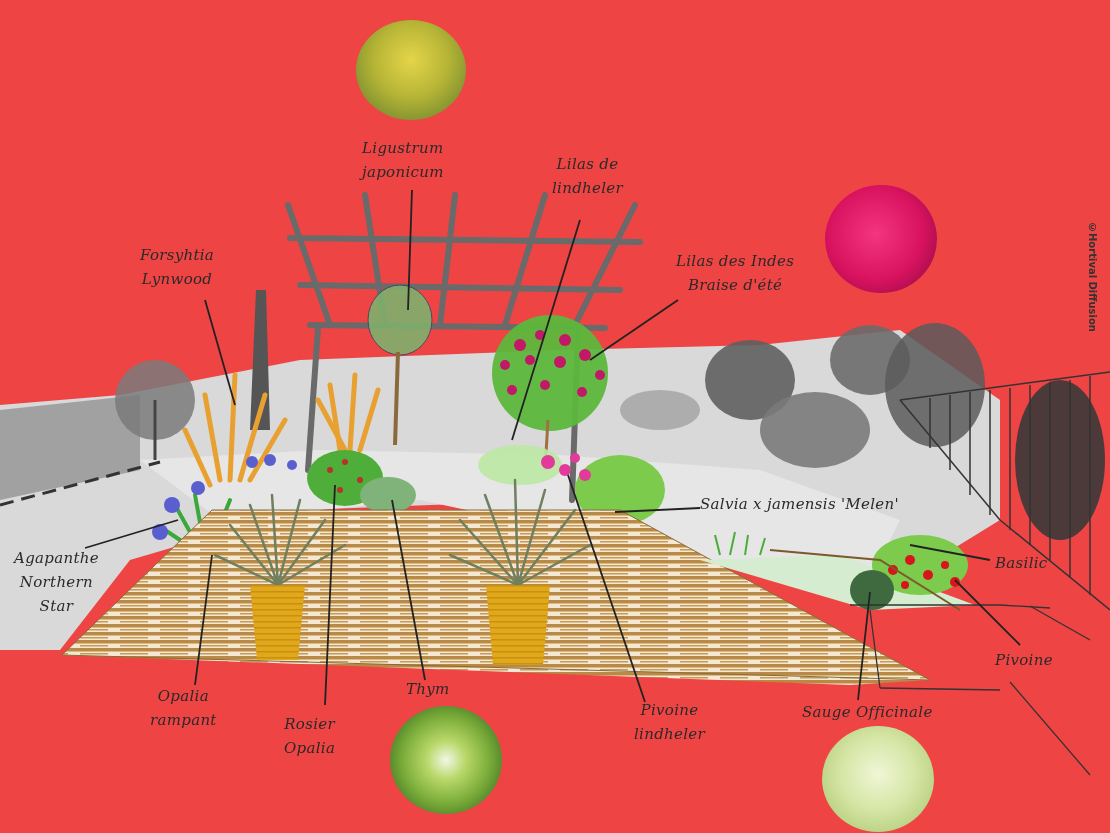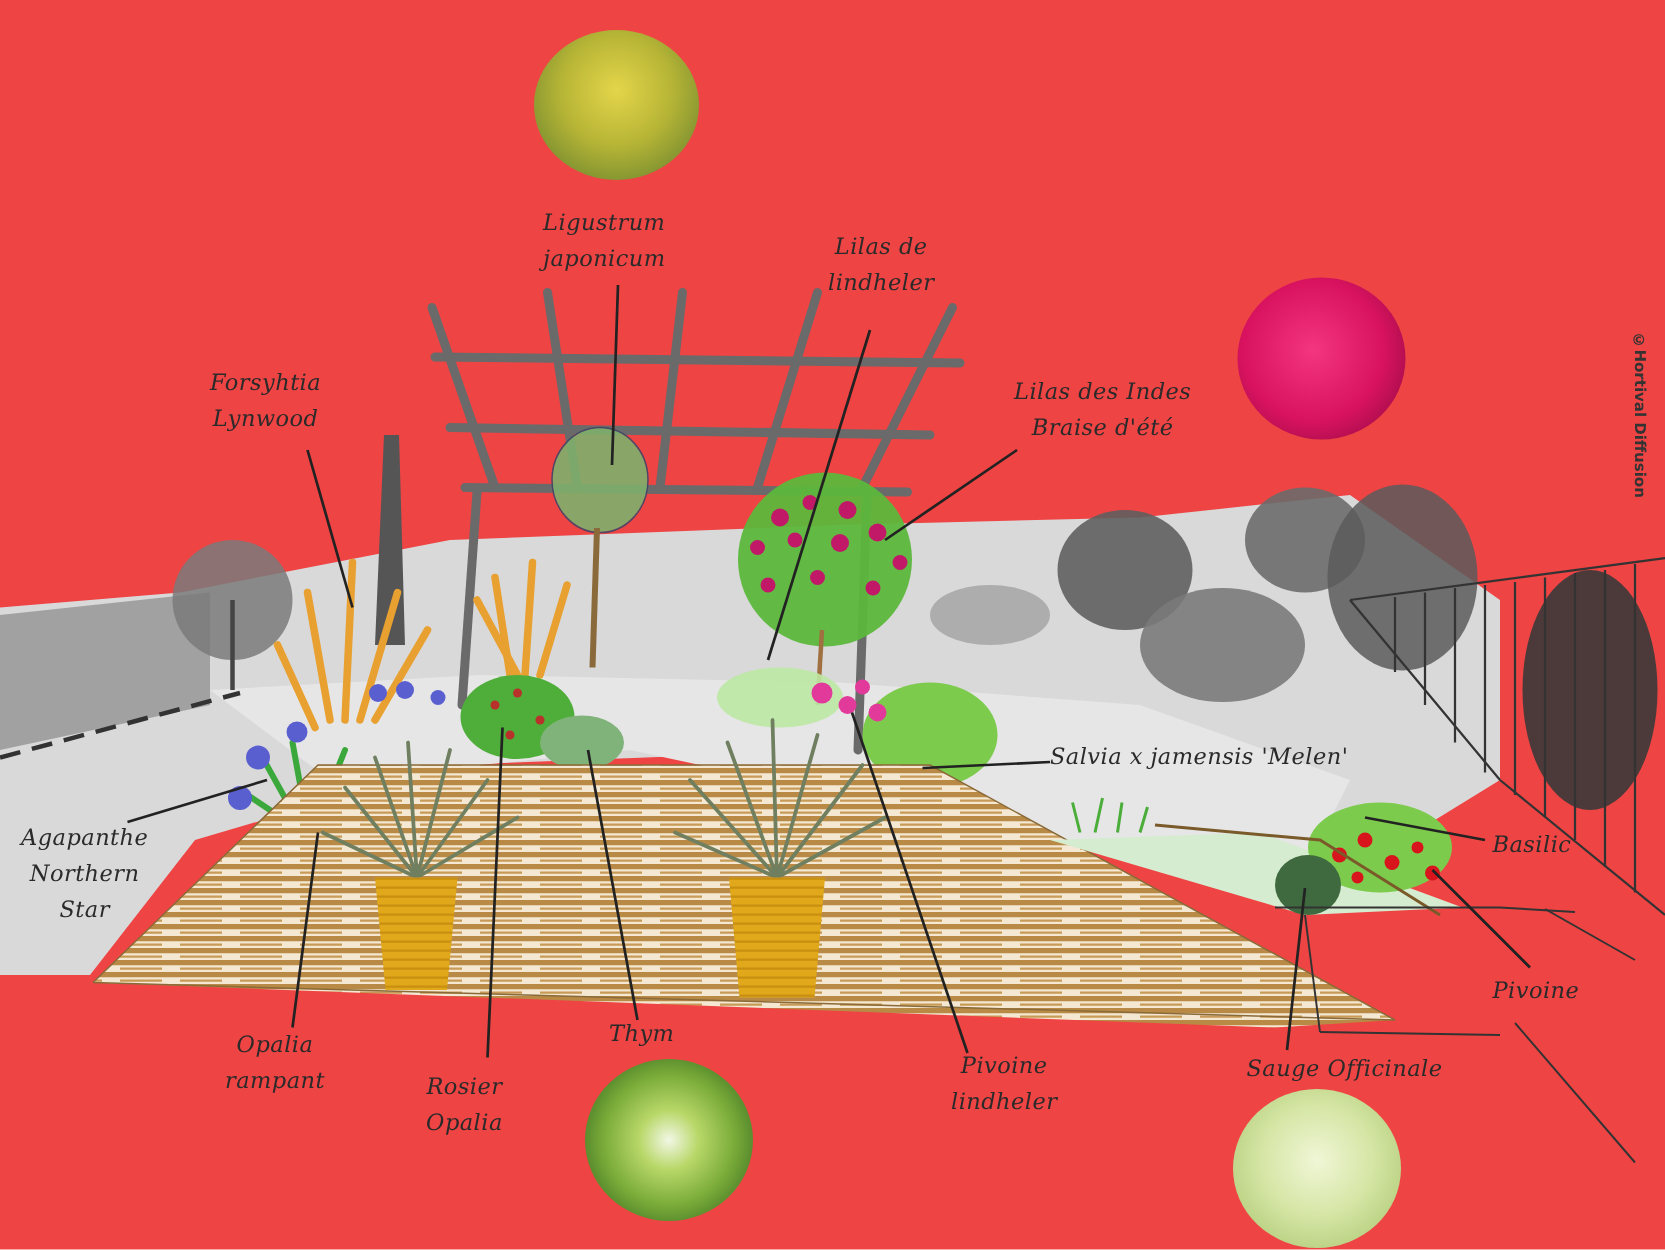--- a/index.html
+++ b/index.html
@@ -292,18 +292,18 @@
     <span>Rosier</span>
     <span>Opalia</span>
   </div>
   <div class="label" style="left:406px;top:677px;text-align:center;">
     <span>Thym</span>
   </div>
   <div class="label" style="left:634px;top:698px;">
     <span>Pivoine</span>
     <span>lindheler</span>
   </div>
-  <div class="label" style="left:802px;top:700px;margin-left:29px;">
+  <div class="label" style="left:802px;top:700px;">
     <span>Sauge Officinale</span>
   </div>
 
   <div class="credit">©Hortival Diffusion</div>
 </div>
 
 </body></html>

